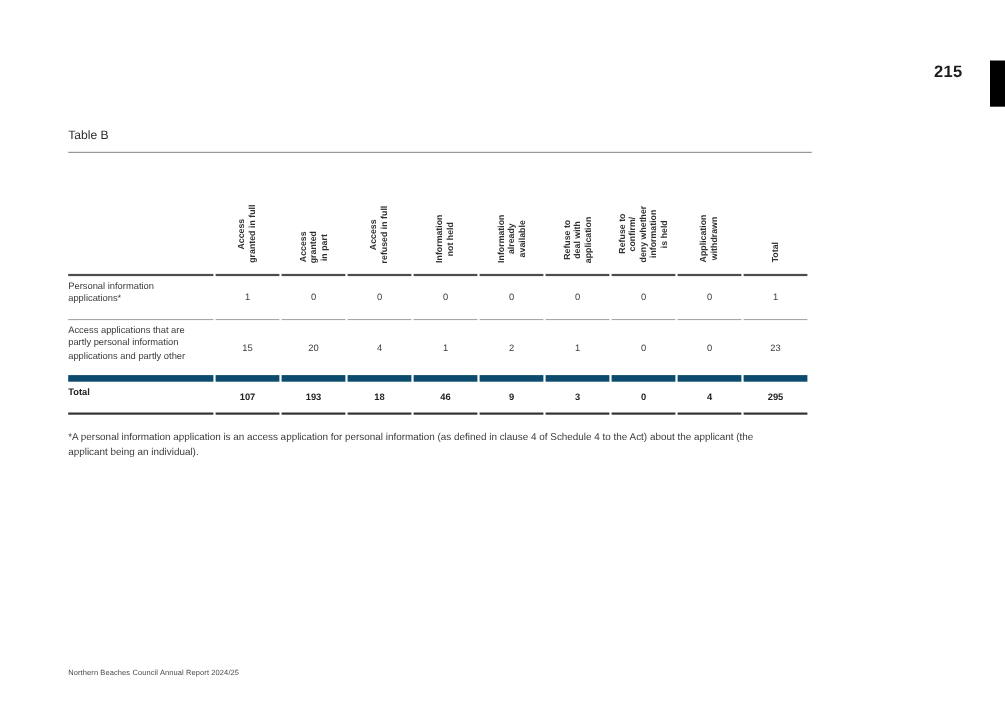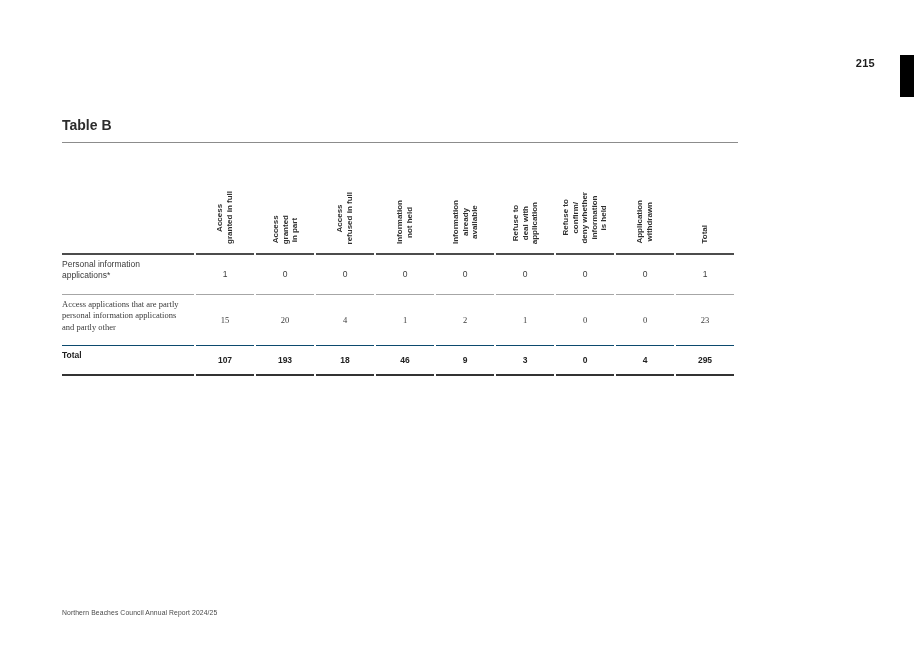--- a/index.html
+++ b/index.html
@@ -8,33 +8,33 @@
     width: 914px; height: 647px;
     position: relative;
     background: #ffffff;
     font-family: "Liberation Sans", sans-serif;
     color: #3b3b3b;
     overflow: hidden;
   }
 
   .page-number {
     position: absolute; top: 57px; right: 39px;
-    font-size: 11px; font-weight: bold; color: #1c1c1c;
+    font-size: 15px; font-weight: bold; color: #1c1c1c;
     letter-spacing: 0.3px;
   }
   .black-tab {
     position: absolute; top: 55px; right: 0;
     width: 14px; height: 42px; background: #000;
   }
 
   .content {
     position: absolute; left: 62px; top: 117px; width: 676px;
   }
   .table-title {
-    font-size: 14px; font-weight: bold; color: #2c2c2c;
+    font-size: 11px; font-weight: normal; color: #2c2c2c;
     margin: 0 0 9px 0;
   }
   .table-subtitle {
     font-size: 9.5px; color: #3b3b3b; margin: 0 0 10px 0;
   }
   .top-rule { border-top: 1px solid #8c8c8c; height: 0; }
 
   table.data {
     border-collapse: separate;
     border-spacing: 2px 0;
@@ -70,21 +70,21 @@
     color: #3b3b3b;
   }
   td.label {
     text-align: left;
     line-height: 1.35;
     padding: 4px 8px 12px 0;
   }
   td.num { text-align: center; }
 
   tr.row-sep td { border-bottom: 1px solid #a6a6a6; }
-  tr.row-last td { border-bottom: 1px solid #0c4a6e; font-family: Liberation Serif, serif; }
+  tr.row-last td { border-bottom: 6px solid #0c4a6e; }
   tr.row-1 td { height: 32px; }
   tr.row-2 td { height: 45px; }
   tr.row-3 td { height: 45px; }
   tr.total-row td {
     height: 19px;
     font-weight: bold;
     color: #222222;
     border-bottom: 2px solid #333333;
   }
 
@@ -188,16 +188,17 @@
         <td class="num">9</td>
         <td class="num">3</td>
         <td class="num">0</td>
         <td class="num">4</td>
         <td class="num">295</td>
       </tr>
     </tbody>
   </table>
 
   <div class="footnotes">
+    <p>*A personal information application is an access application for personal information (as defined in clause 4 of Schedule 4 to the Act) about the applicant (the applicant being an individual).</p>
   </div>
 </div>
 
 <div class="page-footer">Northern Beaches Council Annual Report 2024/25</div>
 
 </body></html>

